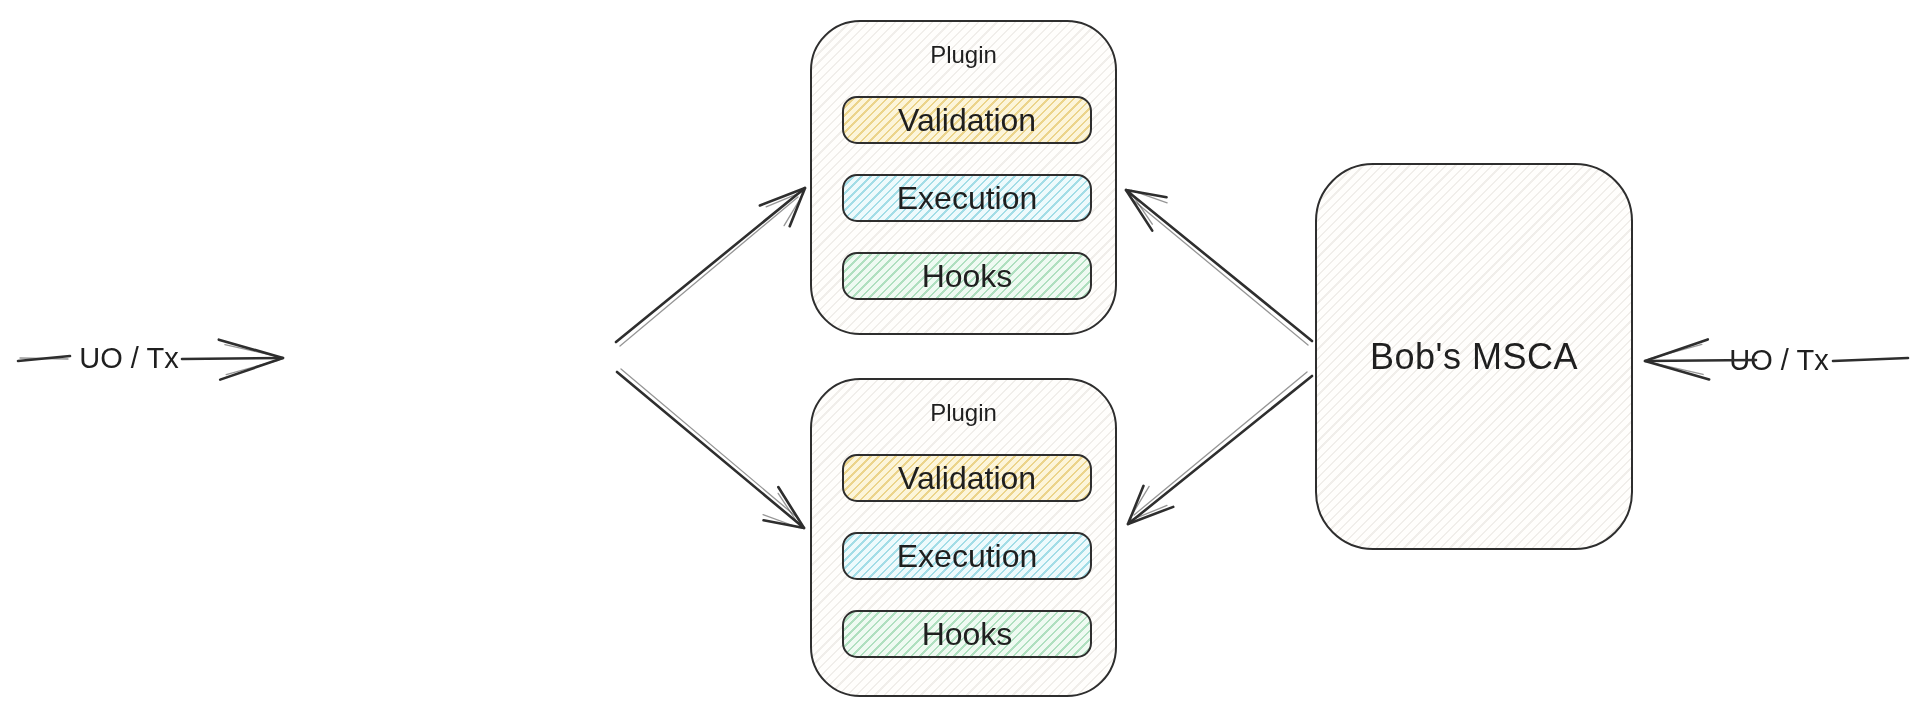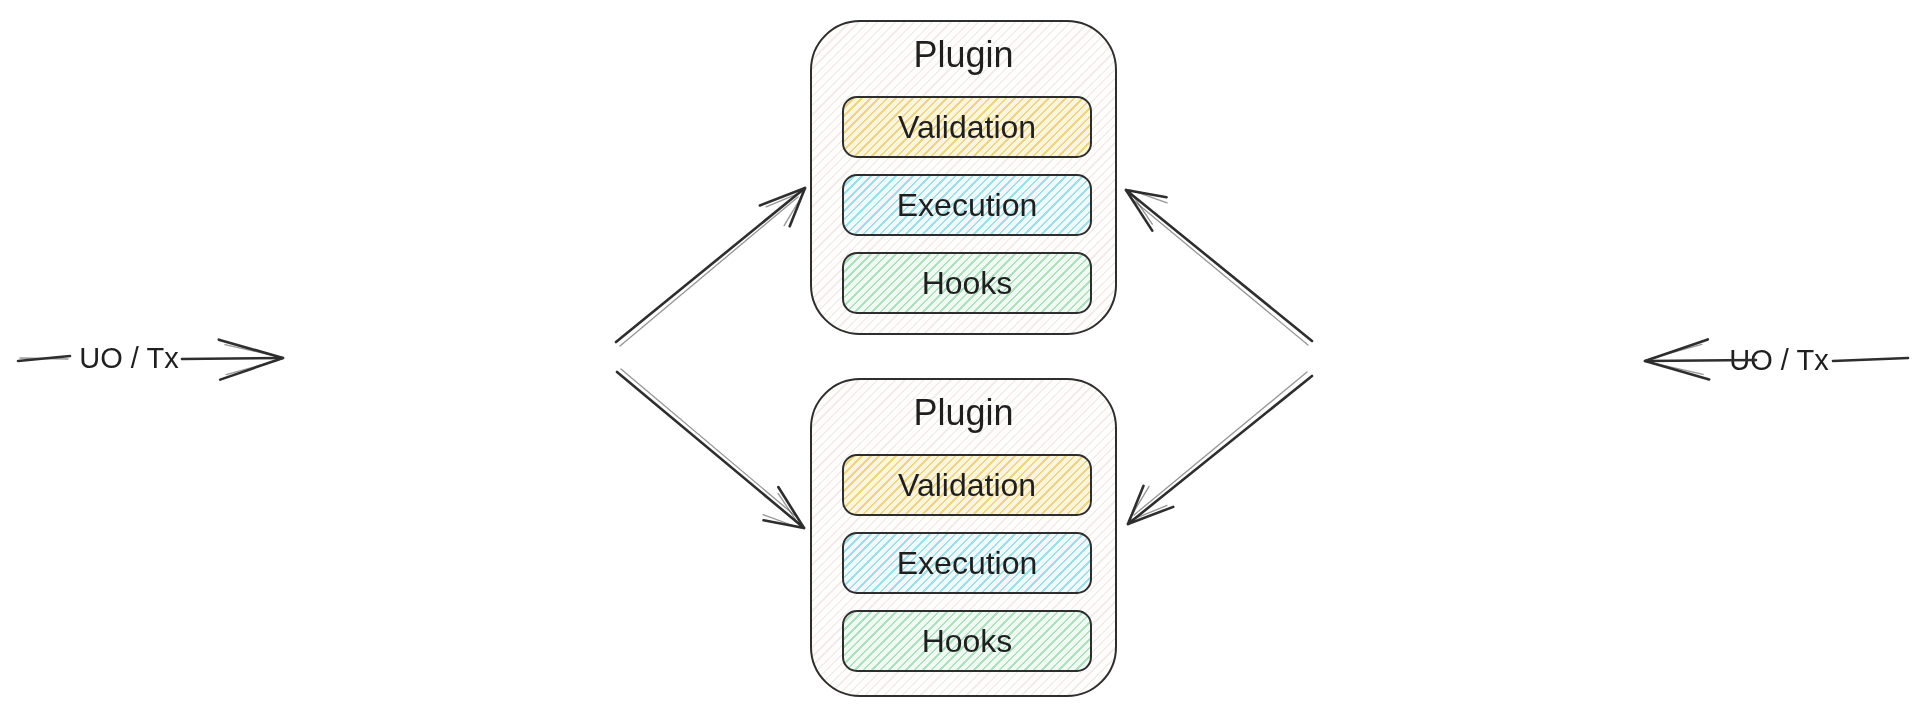--- a/index.html
+++ b/index.html
@@ -27,25 +27,25 @@
     background-image: repeating-linear-gradient(135deg,
       rgba(125,110,92,0.11) 0px, rgba(125,110,92,0.11) 1.6px,
       transparent 1.6px, transparent 6.5px);
   }
   .plugin { border-radius: 50px; }
   .plugin-title {
     position: absolute;
     top: 12px; left: 0; width: 100%; height: 42px;
     line-height: 42px;
     text-align: center;
-    font-size: 36px;
+    font-size: 24px;
   }
   .module {
     position: absolute;
-    left: 30px; width: 250px; height: 62px;
+    left: 30px; width: 250px; height: 48px;
     border: 2.4px solid #2e2e2e;
     border-radius: 15px;
     display: flex; align-items: center; justify-content: center;
     font-size: 32px;
   }
   .module.m1 { top: 74px; }
   .module.m2 { top: 152px; }
   .module.m3 { top: 230px; }
   .module.validation {
     background-color: #fcf5da;
@@ -89,20 +89,23 @@
     stroke-linejoin: round;
   }
   svg.arrows .ghost { stroke-width: 1.3; opacity: 0.5; }
 </style>
 </head>
 <body>
 
 <div class="canvas">
 
 
+  <div class="box msca hatch-neutral" style="left:1315px; top:163px; width:318px; height:387px;">
+    <span>Bob's MSCA</span>
+  </div>
 
   <div class="box plugin hatch-neutral" style="left:810px; top:20px; width:307px; height:315px;">
     <div class="plugin-title">Plugin</div>
     <div class="module m1 validation">
       <span>Validation</span>
     </div>
     <div class="module m2 execution">
       <span>Execution</span>
     </div>
     <div class="module m3 hooks">

